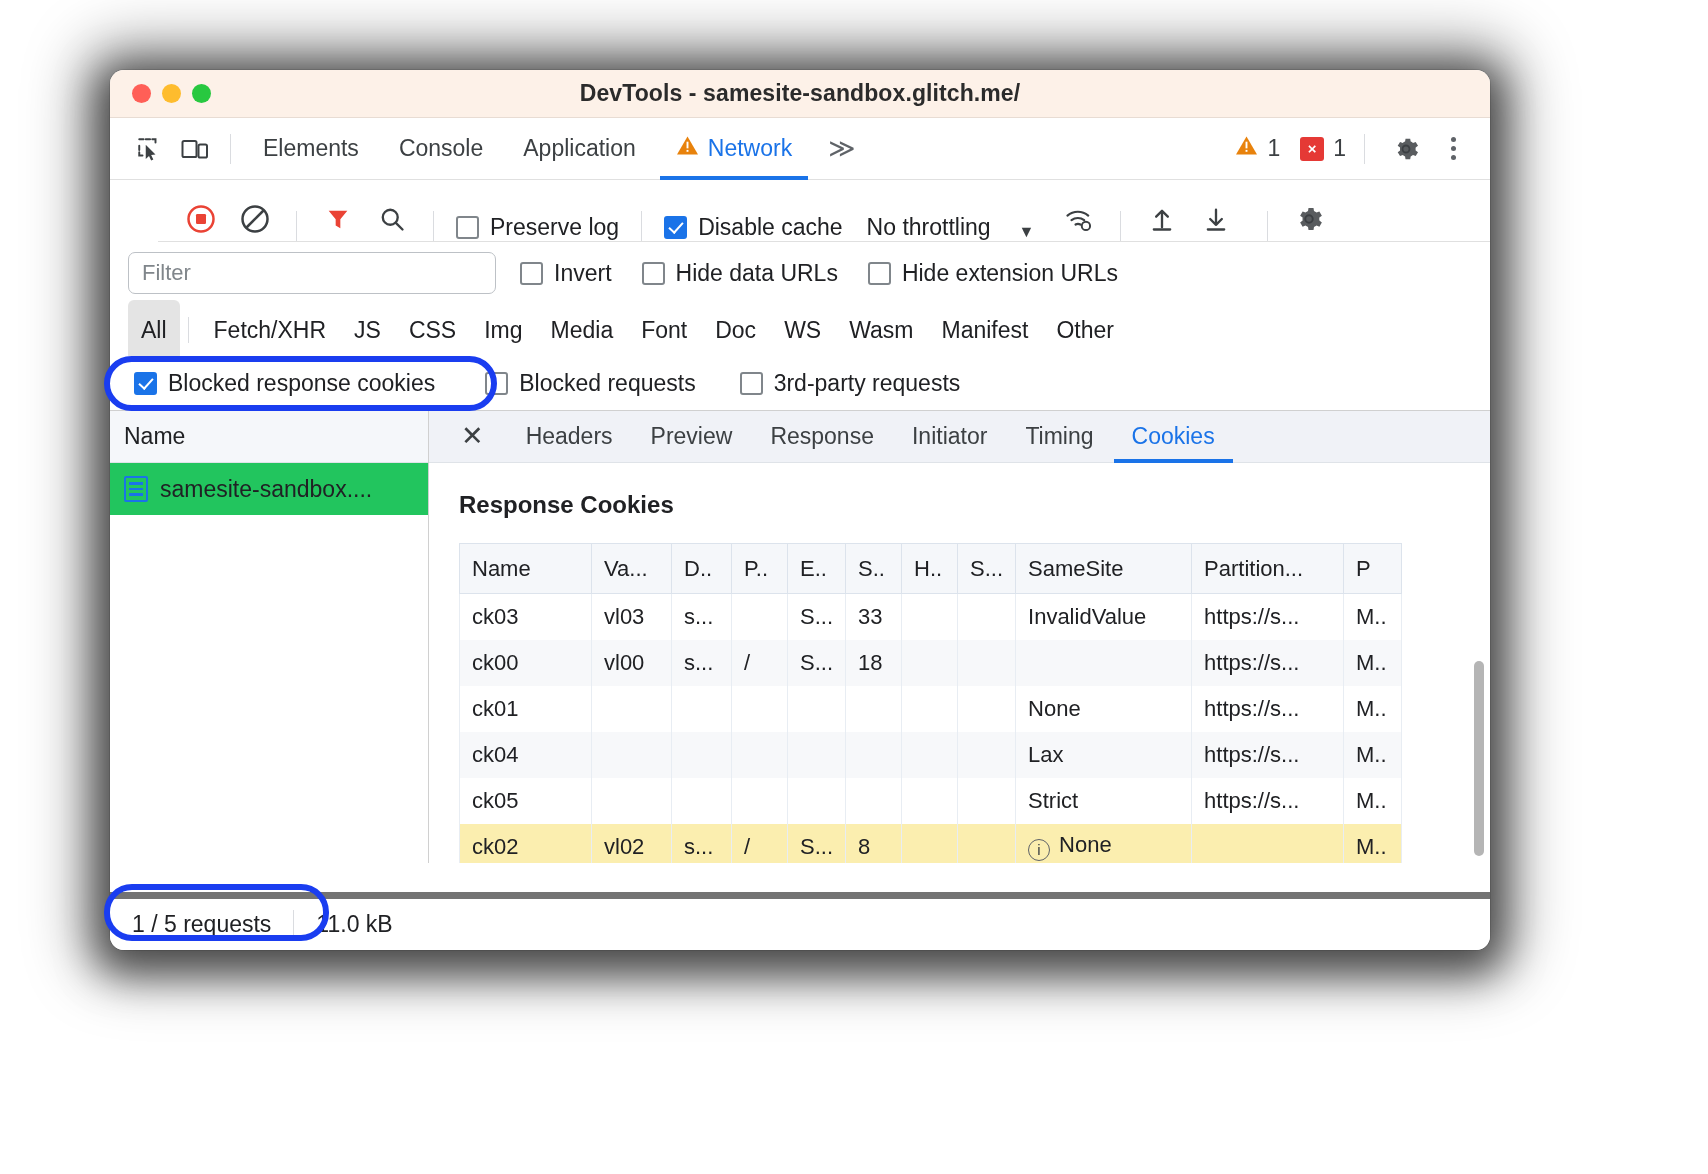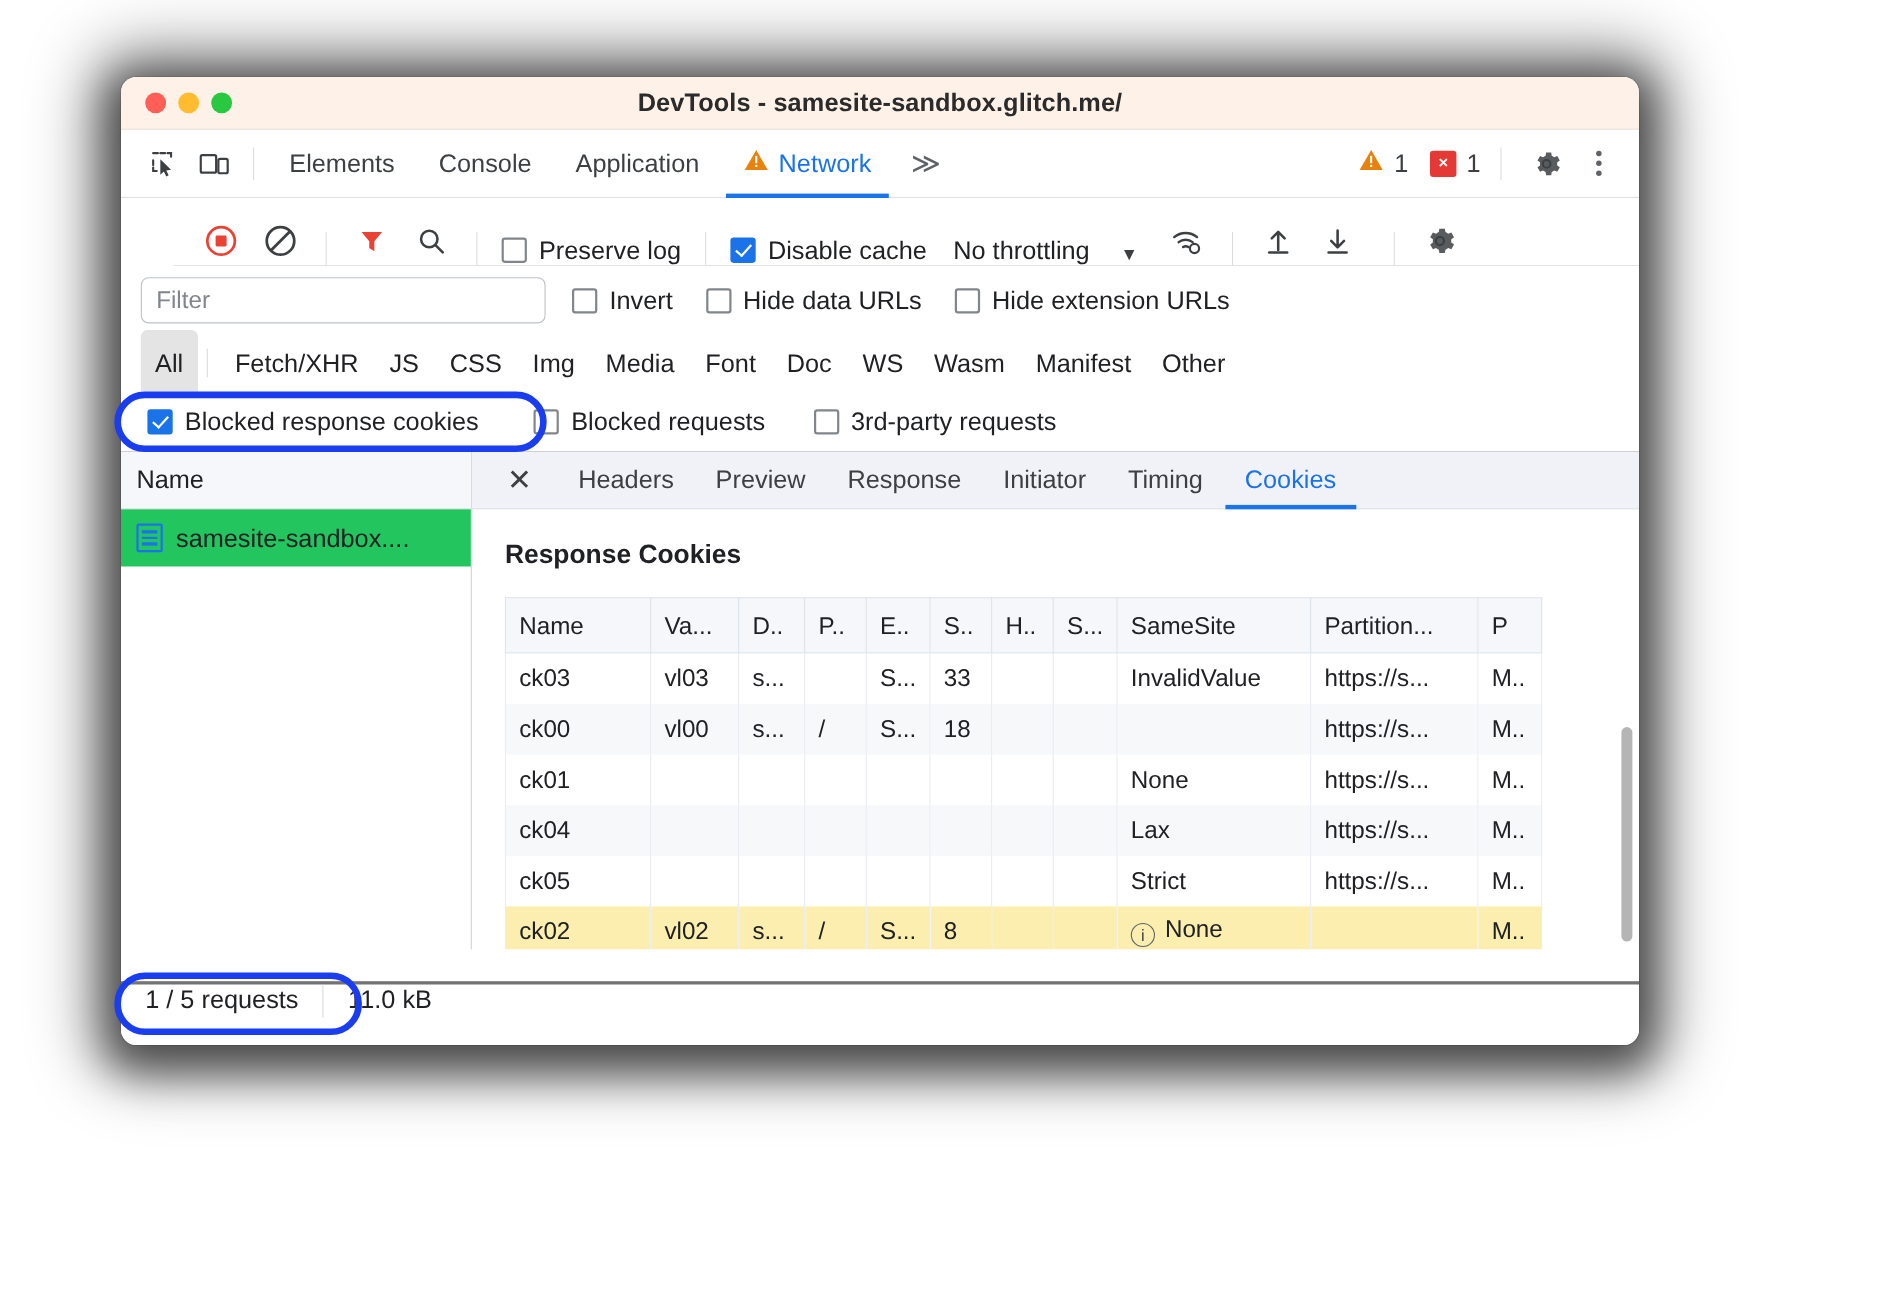--- a/index.html
+++ b/index.html
@@ -222,22 +222,22 @@
     color: #3c4043;
     font-size: 21.5px; line-height: 1.72;
     padding: 12px 16px 14px 16px;
     box-shadow: 0 1px 3px rgba(0,0,0,.22);
     z-index: 40;
   }
 
   
   .statusbar {
     position:absolute; left:0; right:0; bottom:0;
-    height: 58px; display:flex; 
-    border-top: 3px solid #737373; background:#fff;
+    height: 58px; display:flex; align-items:center;
+    border-top: 7px solid #737373; background:#fff;
     font-size: 23px; color: #202124;
   }
   .status-seg { padding: 0 22px; }
   .status-divider { width:1px; height: 30px; background:#dadce0; }
 
   
   .vscroll {
     position:absolute; right: 6px; top: 250px;
     width: 10px; height: 195px; background:#b5b5b5; border-radius: 6px;
     z-index: 30;

